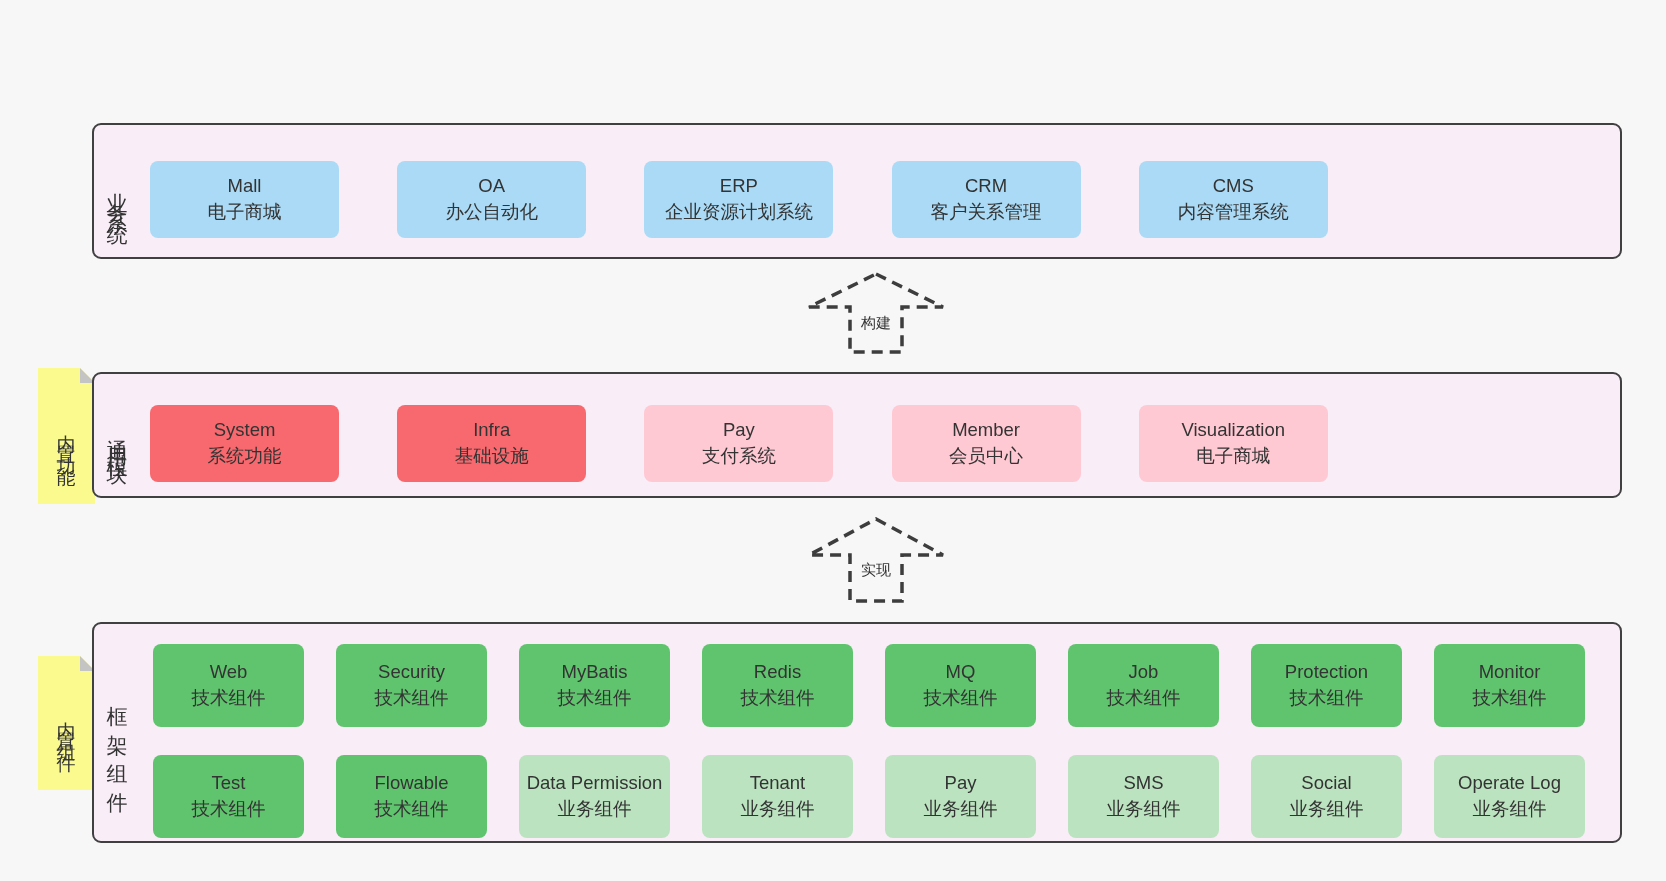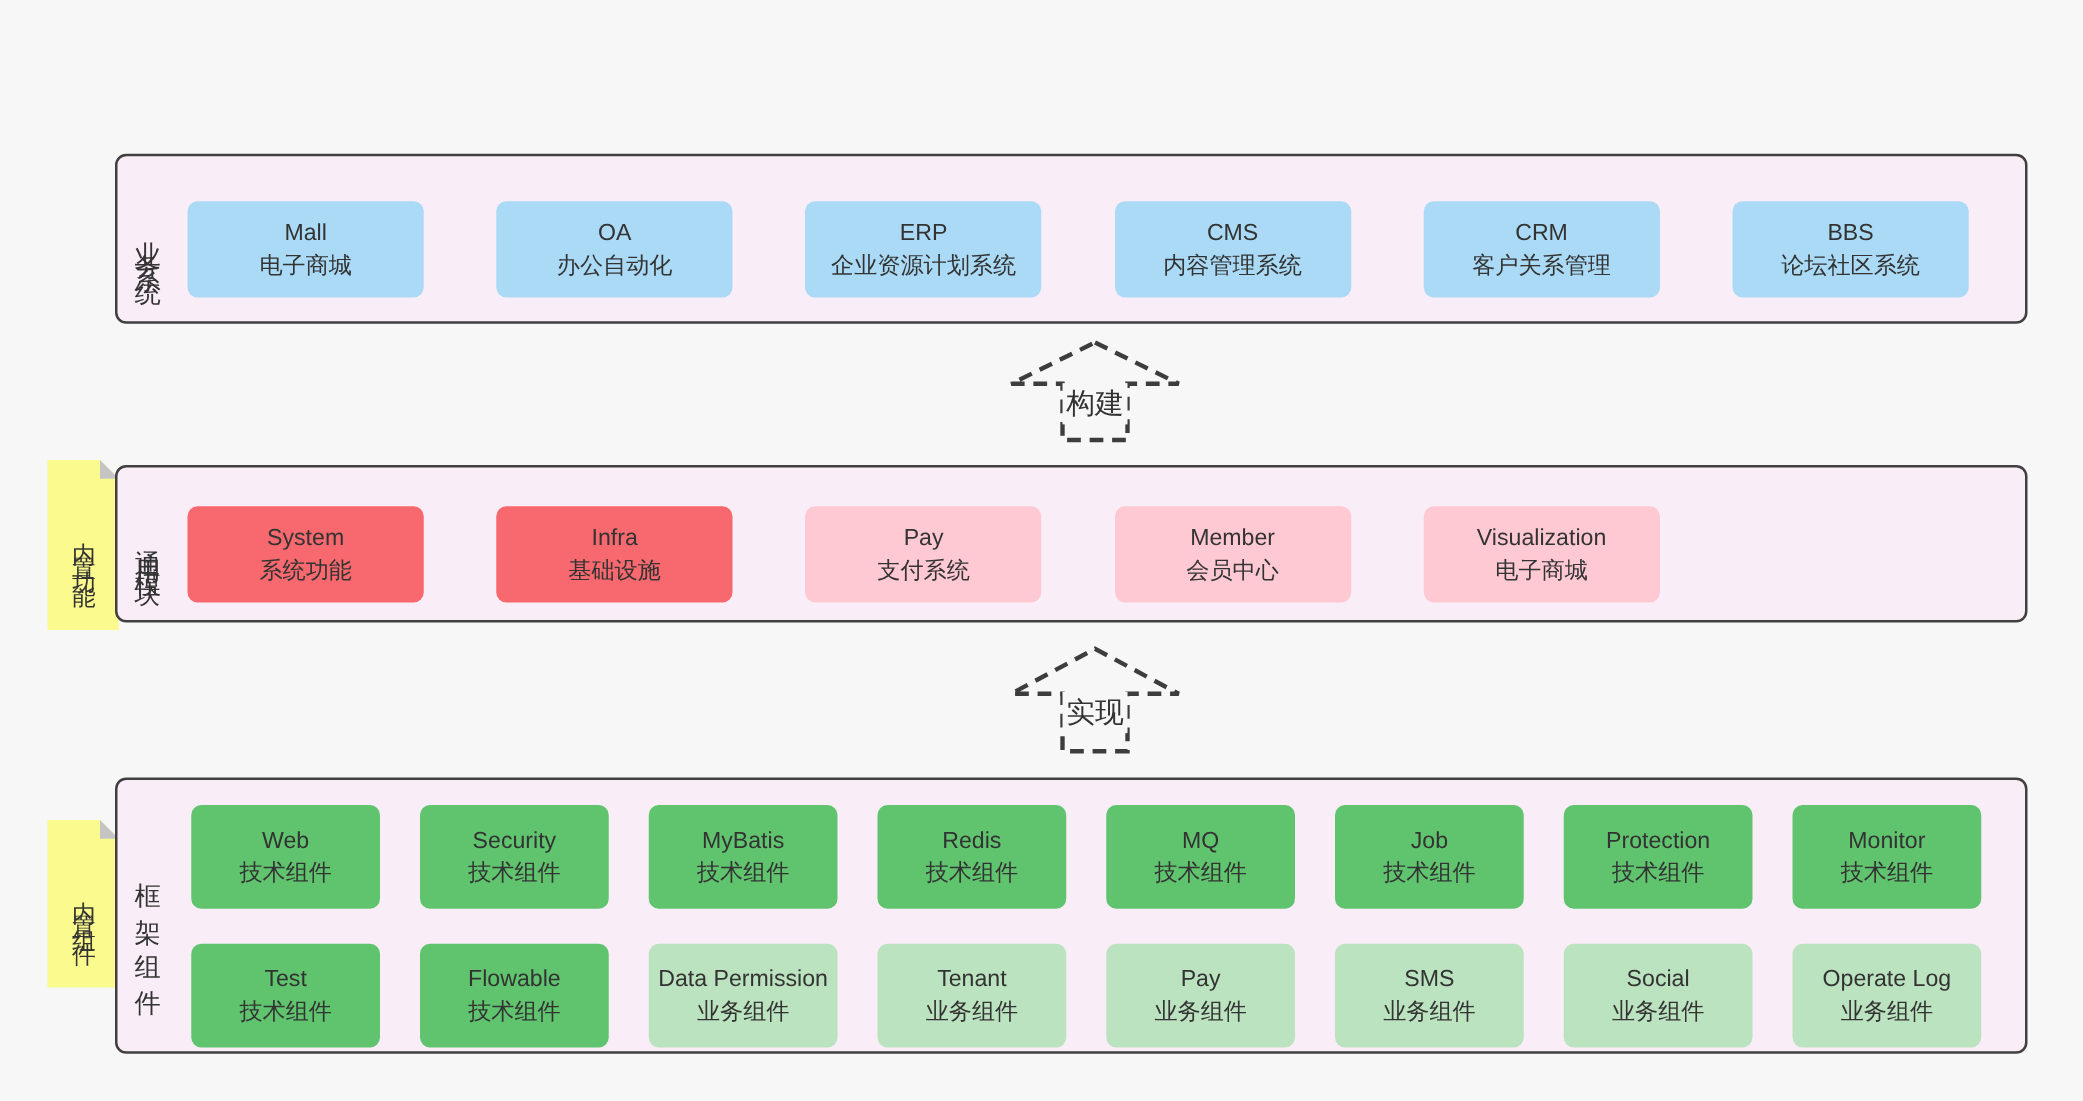--- a/index.html
+++ b/index.html
@@ -73,21 +73,21 @@
   .arrow{position:absolute;width:140px;z-index:3}
   #arrow-build{left:806px;top:271px;height:84px}
   #arrow-implement{left:806px;top:516px;height:88px}
   .arrow svg{display:block;width:100%;height:100%}
   .arrow polygon{
     fill:none;stroke:var(--arrow);stroke-width:3.5;
     stroke-dasharray:11 7;stroke-linejoin:miter;
   }
   .arrow-label{
     position:absolute;left:50%;transform:translate(-50%,-50%);
-    background:var(--bg);padding:1px 3px;font-size:23px;white-space:nowrap;
+    background:var(--bg);padding:1px 3px;font-size:15px;white-space:nowrap;
   }
   #arrow-build .arrow-label{top:52px}
   #arrow-implement .arrow-label{top:54px}
 </style>
 </head>
 <body>
 
 <div class="stage">
 
   <section class="panel" id="panel-business">
@@ -103,33 +103,29 @@
           <div>OA</div>
           <div>办公自动化</div>
         </div>
 
         <div class="box" data-color="blue">
           <div>ERP</div>
           <div>企业资源计划系统</div>
         </div>
 
         <div class="box" data-color="blue">
+          <div>CRM</div>
+          <div>客户关系管理</div>
+        </div>
+
+        <div class="box" data-color="blue">
           <div>CMS</div>
           <div>内容管理系统</div>
         </div>
 
-        <div class="box" data-color="blue">
-          <div>CRM</div>
-          <div>客户关系管理</div>
-        </div>
-
-        <div class="box" data-color="blue">
-          <div>BBS</div>
-          <div>论坛社区系统</div>
-        </div>
       </div>
   </section>
 
   <div class="arrow" id="arrow-build">
     <svg viewBox="0 0 140 84">
       <polygon points="70,3 137,36 96,36 96,81 44,81 44,36 3,36"></polygon>
     </svg>
     <span class="arrow-label">构建</span>
   </div>
 

